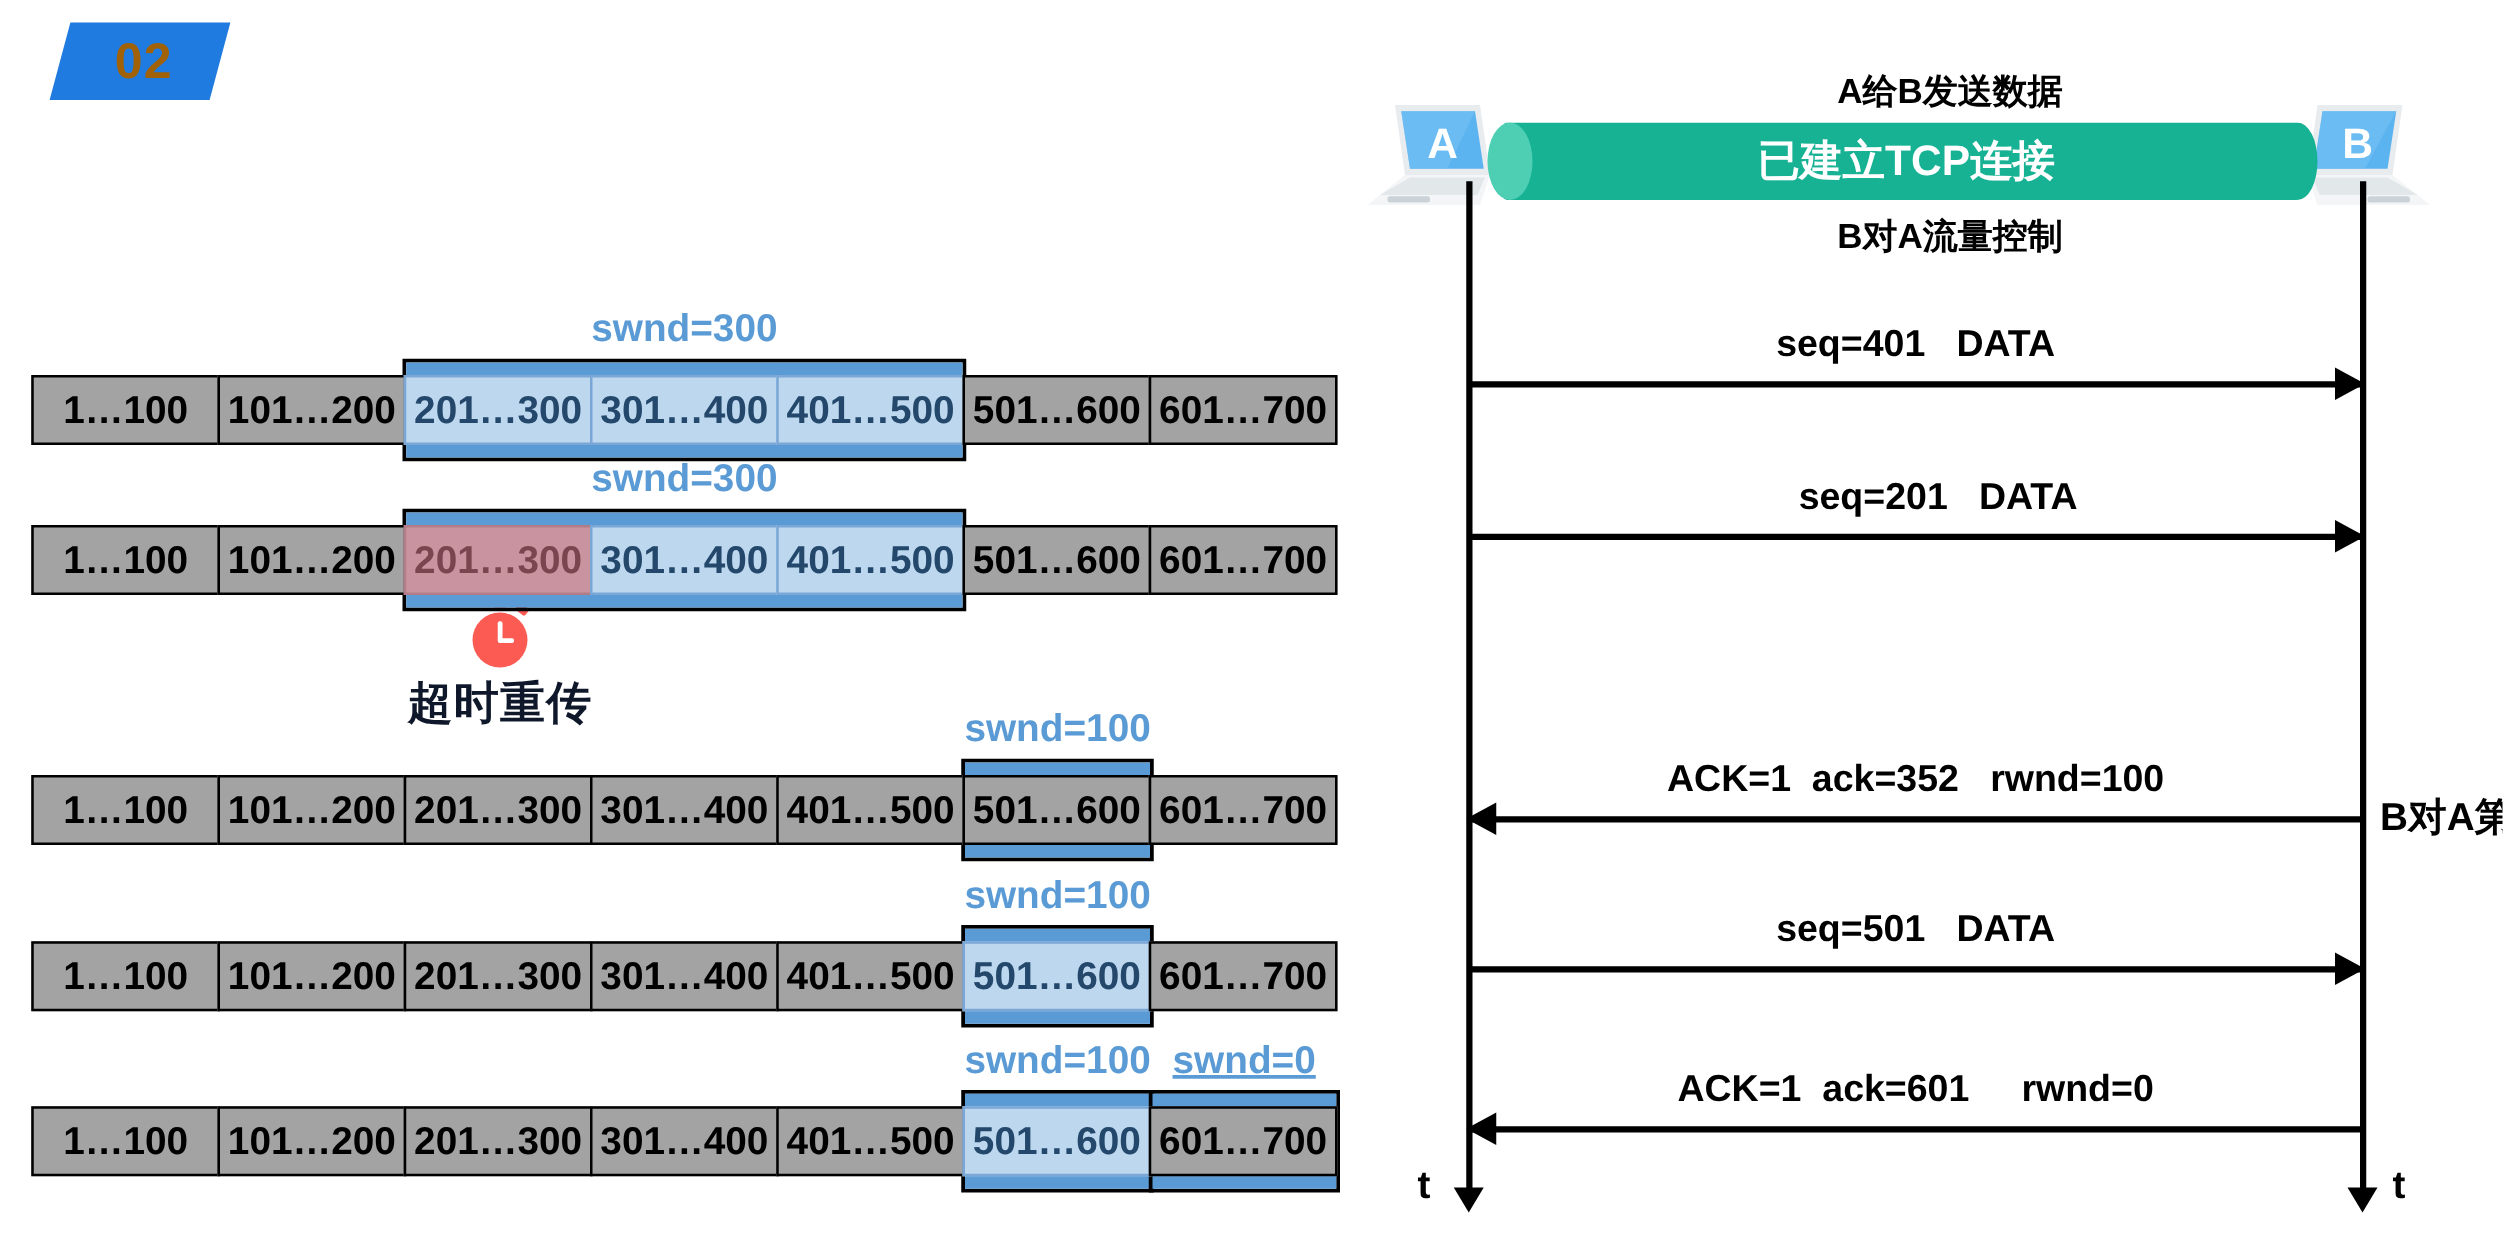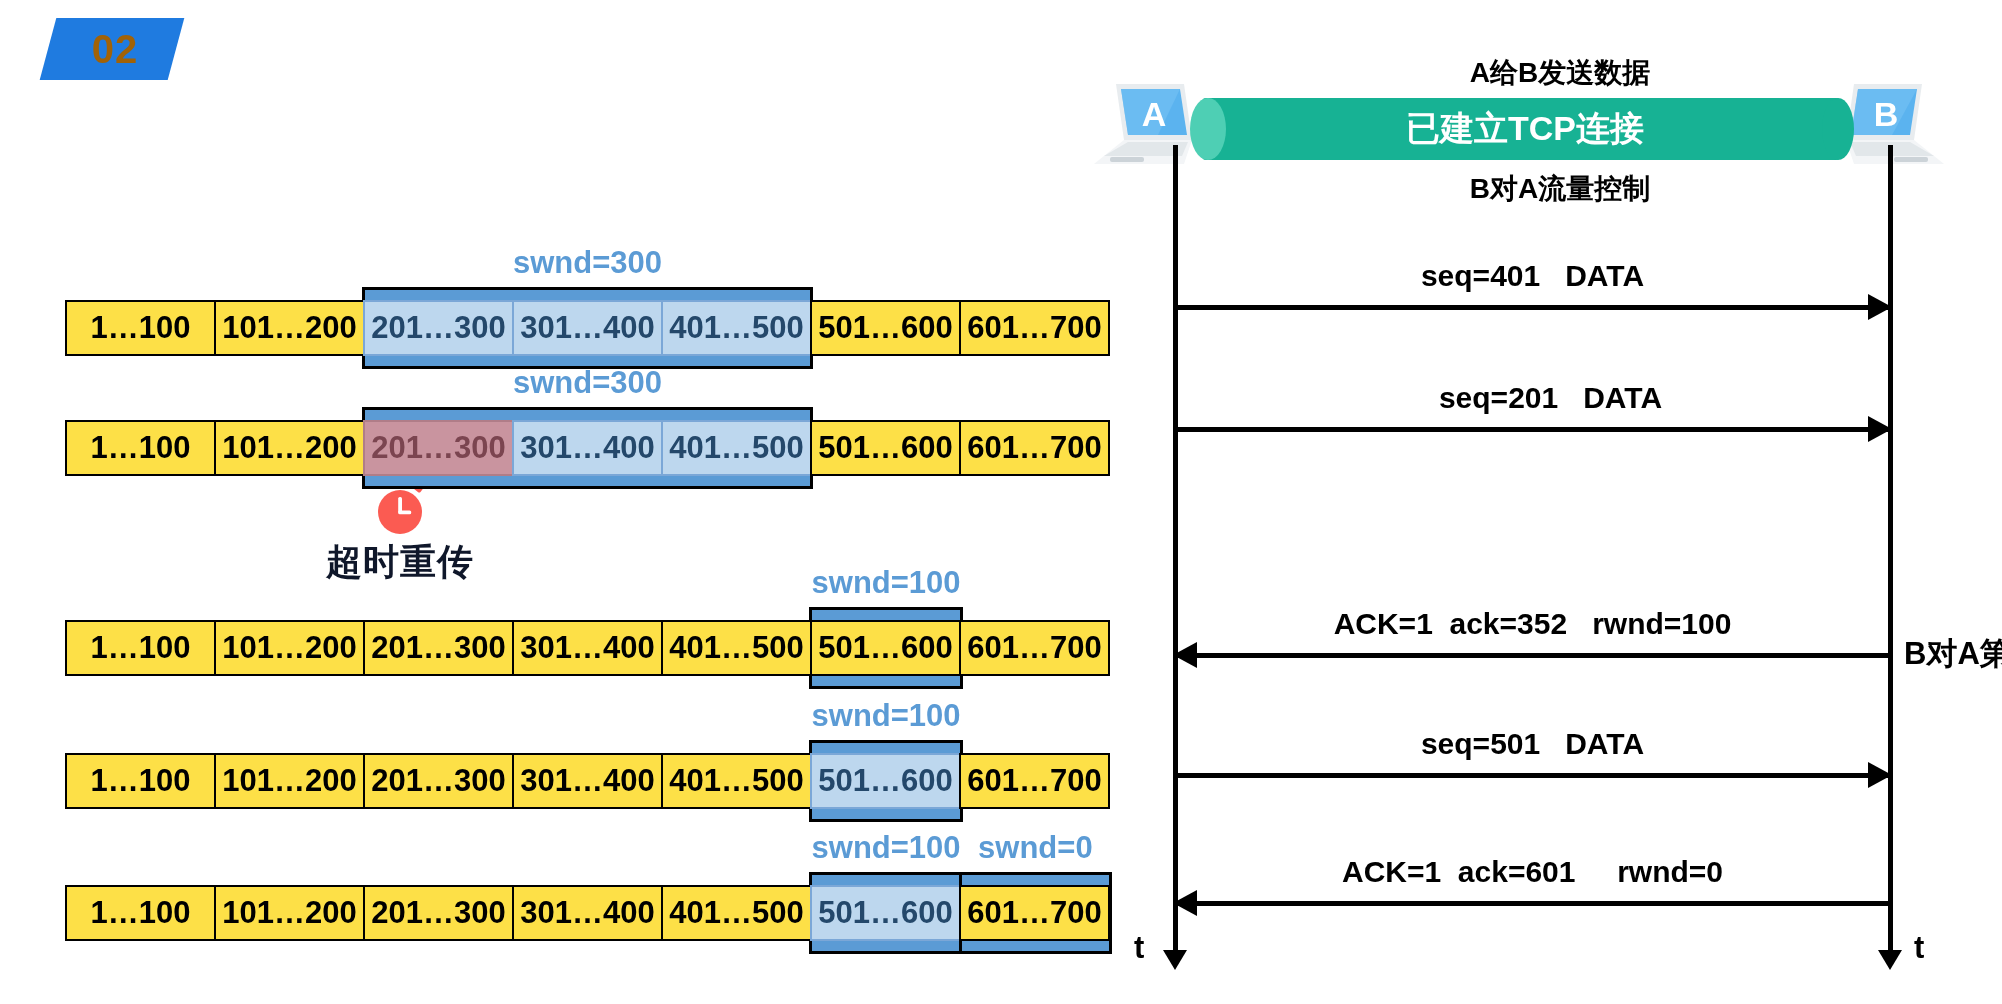--- a/index.html
+++ b/index.html
@@ -11,27 +11,27 @@
   #title-badge{position:absolute;left:48px;top:18px;width:128px;height:62px;
                background:#1f7be0;transform:skewX(-15deg);}
   #title-badge-num{position:absolute;left:60px;top:18px;width:110px;height:62px;
                display:flex;align-items:center;justify-content:center;
                color:#a16207;font-size:40px;font-weight:bold;letter-spacing:1px;}
   #title-text{position:absolute;left:155px;top:16px;height:66px;display:flex;
               align-items:center;color:#000000;font-size:40px;font-weight:bold;
               letter-spacing:1px;}
 
   
-  .seg-row{position:absolute;left:25px;width:1045px;height:56px;margin-left:40px;}
+  .seg-row{position:absolute;left:25px;width:1045px;height:56px;}
   .seg-table{position:absolute;left:0;top:0;width:1045px;height:56px;
              display:flex;box-sizing:border-box;}
   .seg-cell{flex:1 1 0;border:2px solid #000000;margin-left:-2px;
             display:flex;align-items:center;justify-content:center;
             font-size:31px;font-weight:bold;color:#000000;box-sizing:border-box;
-            background:#fde047;position:relative;z-index:2;}
+            background:#a3a3a3;position:relative;z-index:2;}
   .seg-cell:first-child{margin-left:0;}
   .seg-cell.fill-blue{background:#bdd7ee;color:#24486b;border-color:#7ba7d7;}
   .seg-cell.fill-rose{background:#c9949f;color:#7b4550;border-color:#b07d88;}
 
   
   .swnd-window{position:absolute;top:-13px;height:82px;box-sizing:border-box;
                border:3px solid #000000;z-index:1;pointer-events:none;}
   .swnd-window .bar-top,.swnd-window .bar-bot{position:absolute;left:0;right:0;
                height:11px;background:#5b9bd5;}
   .swnd-window .bar-top{top:0;}
@@ -150,21 +150,21 @@
     <div class="seg-row" style="top: 885px;">
       <div class="swnd-window" style="left: 744.429px; width: 153.286px;">
         <div class="bar-top"></div>
         <div class="bar-bot"></div>
       </div>
       <div class="swnd-label" style="left: 744.429px; width: 153.286px; top: -55px;">swnd=100</div>
       <div class="swnd-window" style="left: 893.714px; width: 153.286px;">
         <div class="bar-top"></div>
         <div class="bar-bot"></div>
       </div>
-      <div class="swnd-label" style="left: 893.714px; width: 153.286px; top: -55px;">swnd=0</div>
+      <div class="swnd-label" style="left: 893.714px; width: 153.286px; top: -55px; text-decoration: underline;">swnd=0</div>
       <div class="seg-table">
         <div class="seg-cell">1…100</div>
         <div class="seg-cell">101…200</div>
         <div class="seg-cell">201…300</div>
         <div class="seg-cell">301…400</div>
         <div class="seg-cell">401…500</div>
         <div class="seg-cell fill-blue">501…600</div>
         <div class="seg-cell">601…700</div>
       </div>
     </div>

